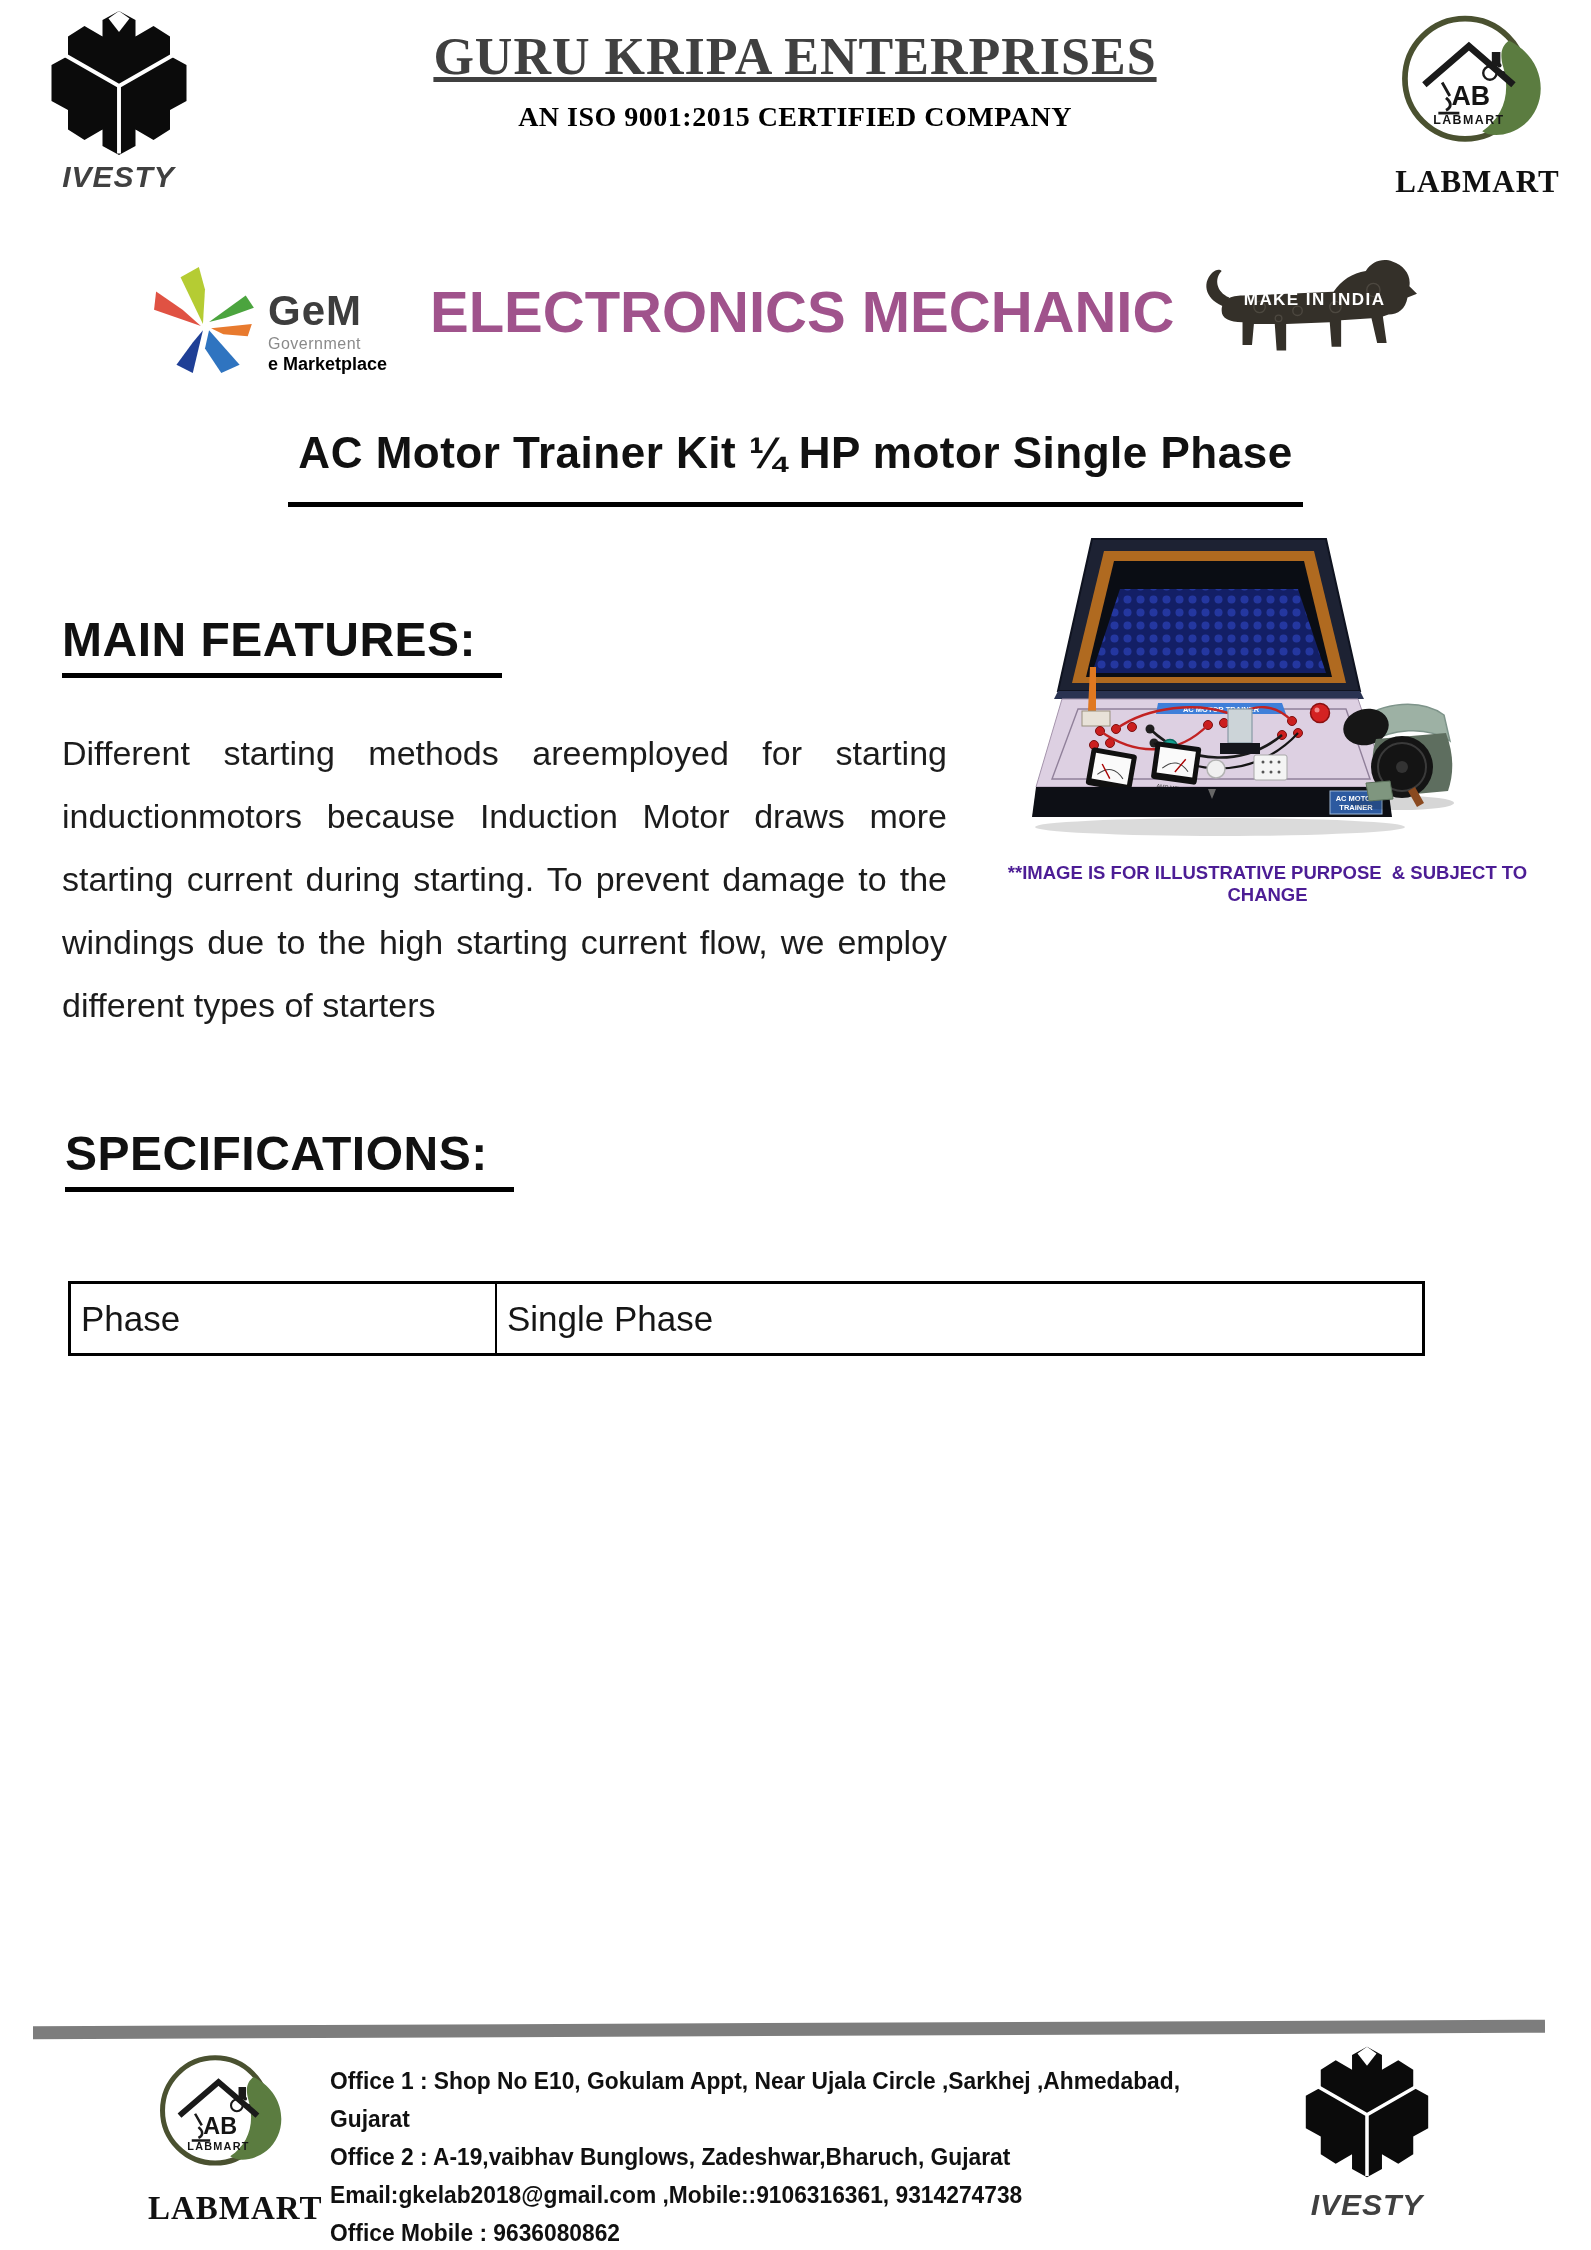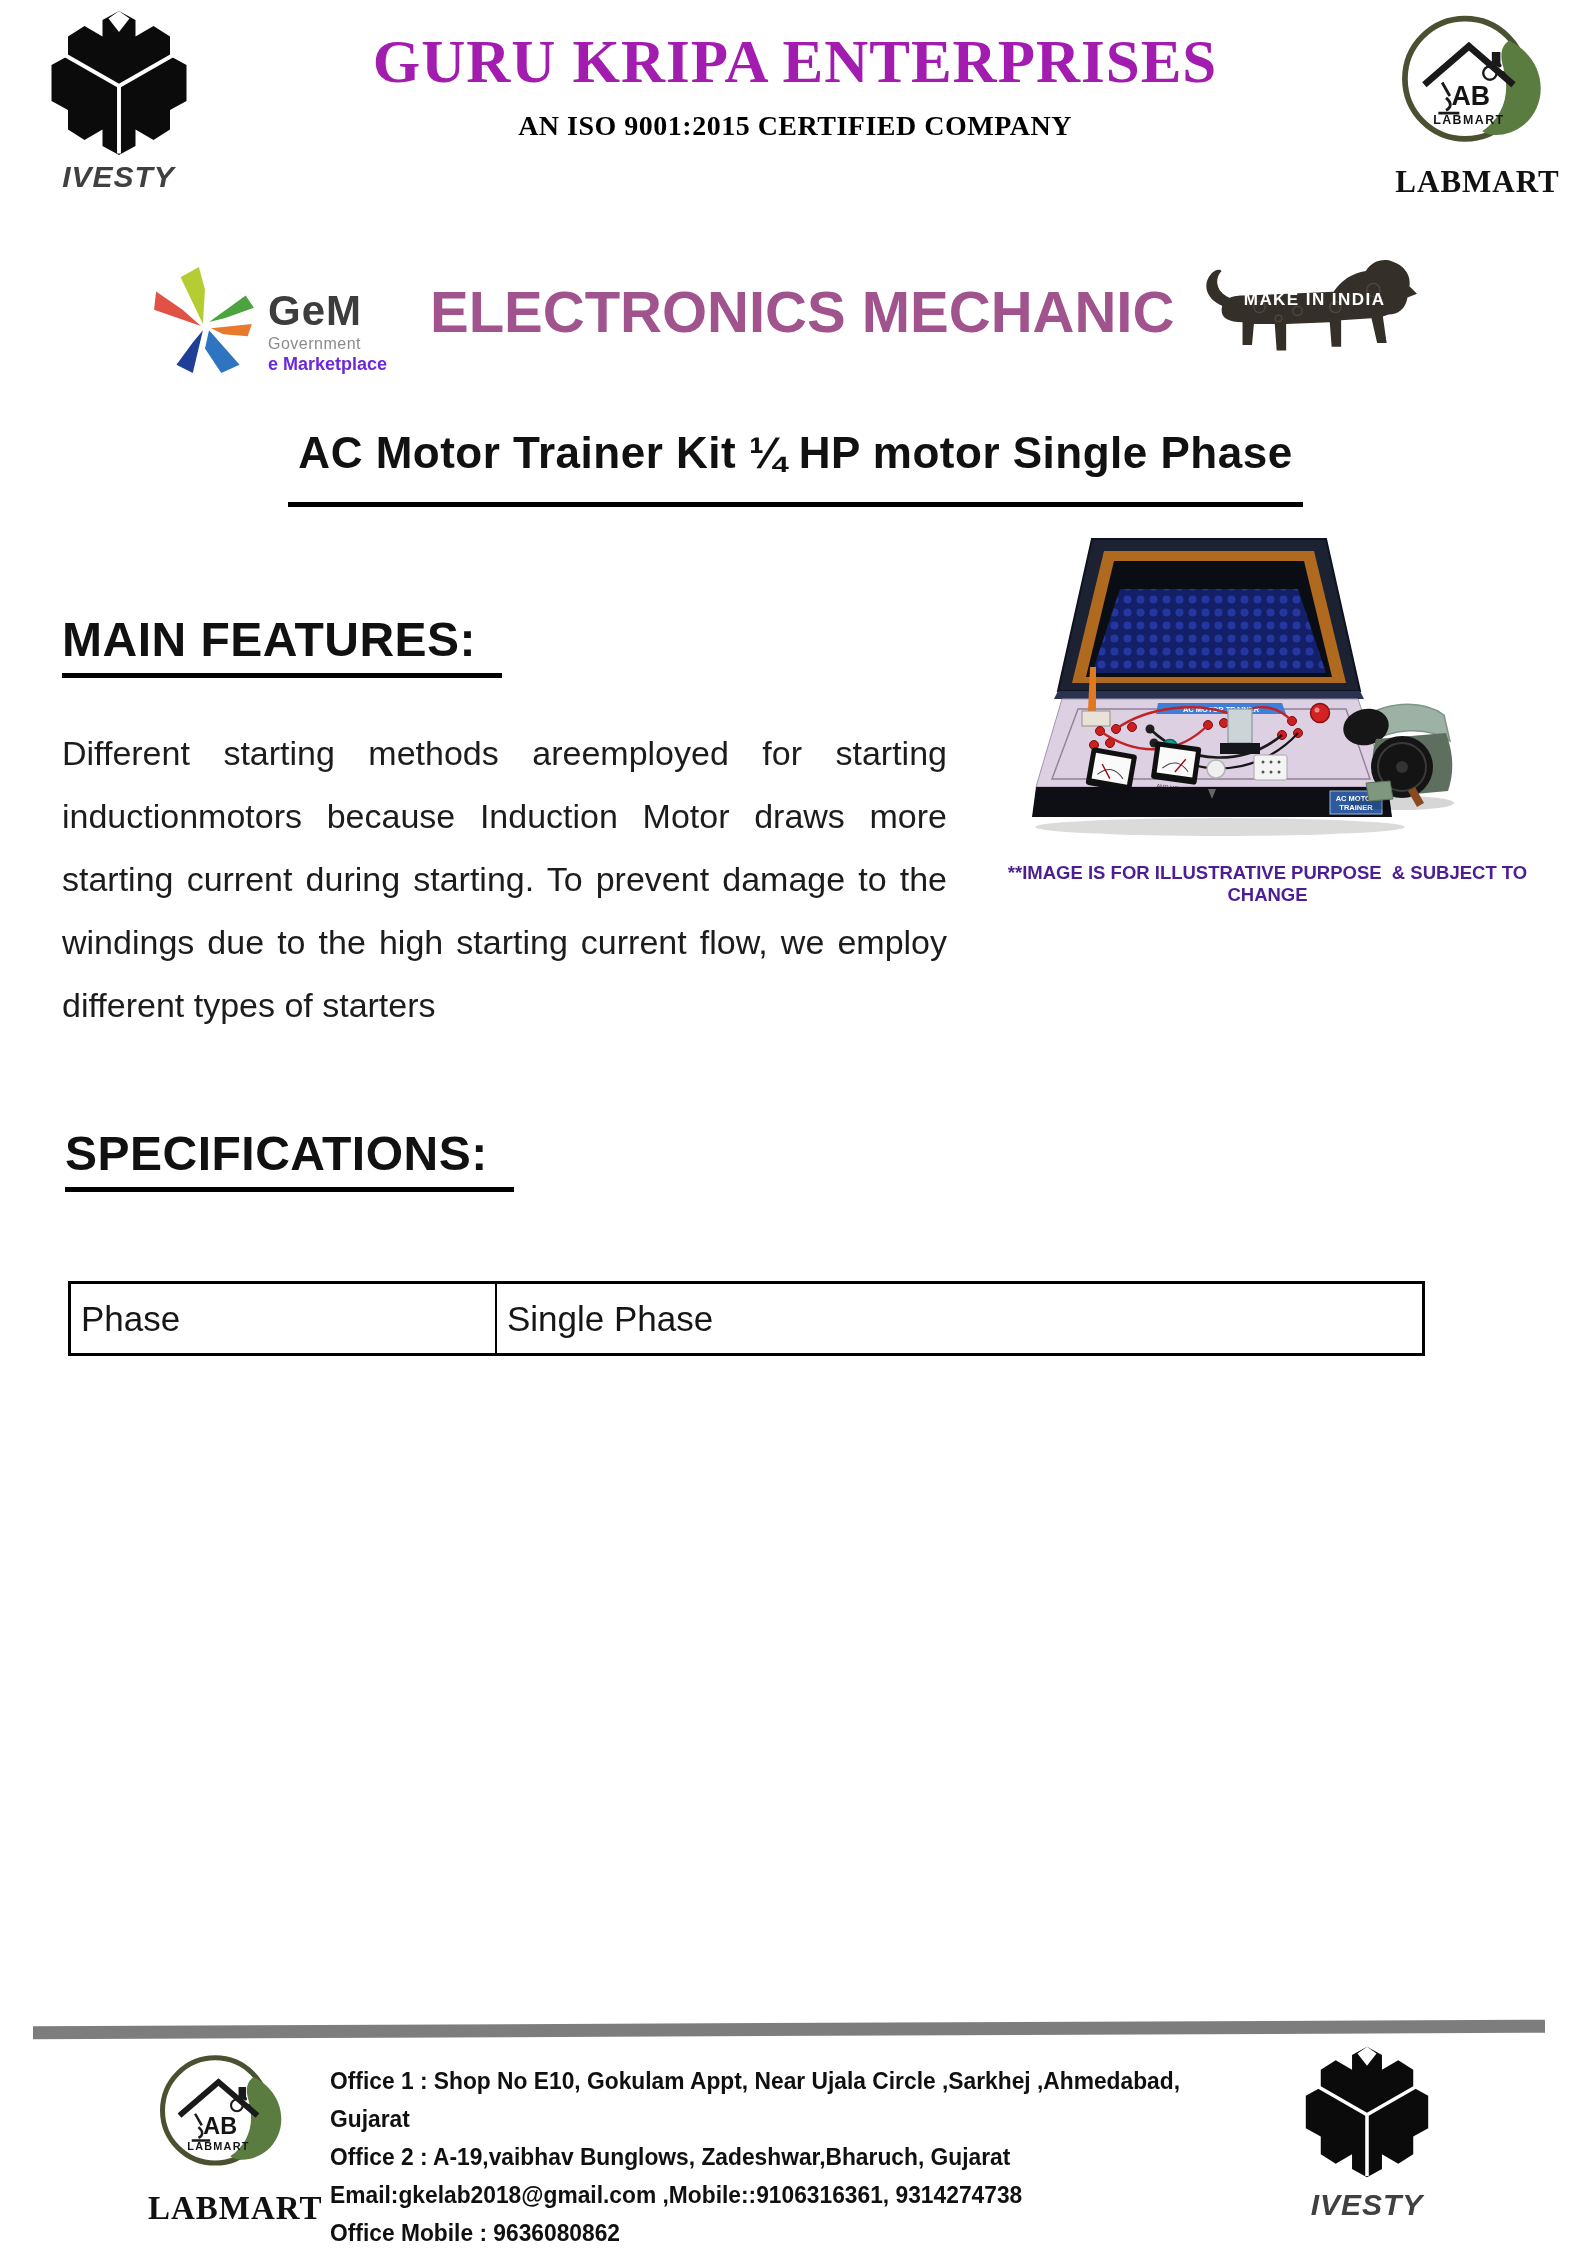--- a/index.html
+++ b/index.html
@@ -6,33 +6,33 @@
   .page{position:relative;width:1591px;height:2250px;background:#ffffff;overflow:hidden;
         font-family:"Liberation Sans",sans-serif;color:#111;}
   .abs{position:absolute;}
 
   
   .logo-block{text-align:center;}
   .ivesty-top{left:36px;top:8px;width:165px;}
   .ivesty-top svg{width:150px;height:150px;}
   .ivesty-label{font-size:30px;font-weight:600;letter-spacing:1px;color:#404040;margin-top:-2px;font-style:italic;}
   .header-center{left:245px;top:30px;width:1100px;text-align:center;font-family:"Liberation Serif",serif;}
-  .company-name{font-size:61px;font-weight:bold;letter-spacing:1px;color:#a21caf;line-height:1.05;}
+  .company-name{font-size:52px;font-weight:bold;letter-spacing:1px;color:#404040;line-height:1.05;text-decoration:underline;}
   .certification{font-size:28px;font-weight:bold;letter-spacing:.5px;color:#000;margin-top:16px;}
   .labmart-top{left:1385px;top:10px;width:185px;}
   .labmart-top svg{width:165px;height:148px;}
   .labmart-label{font-family:"Liberation Serif",serif;font-size:31px;font-weight:bold;letter-spacing:1px;margin-top:2px;}
 
   
   .gem-block{left:150px;top:258px;width:270px;height:125px;display:flex;align-items:center;}
   .gem-block svg{width:112px;height:112px;flex:none;}
   .gem-text{margin-left:6px;line-height:1;}
   .gem-name{font-size:42px;font-weight:bold;color:#3d3d3d;letter-spacing:1px;margin-top:21px;}
   .gem-line1{font-size:16px;color:#8a8a8a;margin-top:4px;letter-spacing:.5px;}
-  .gem-line2{font-size:18px;font-weight:bold;color:#6d28d9;margin-top:3px;}
+  .gem-line2{font-size:18px;font-weight:bold;color:#000000;margin-top:3px;}
   .category-title{left:430px;top:278px;width:740px;text-align:center;
       font-size:58px;font-weight:bold;color:var(--category-purple,#a0538c);letter-spacing:0;white-space:nowrap;}
   .lion-block{left:1193px;top:252px;width:228px;height:128px;}
   .lion-block svg{width:100%;height:100%;}
 
   
   .product-title{left:0;top:428px;width:100%;text-align:center;}
   .product-title span{display:inline-block;font-size:44px;font-weight:bold;letter-spacing:.5px;
       border-bottom:5px solid #000;padding:0 10px 24px 10px;}
 

